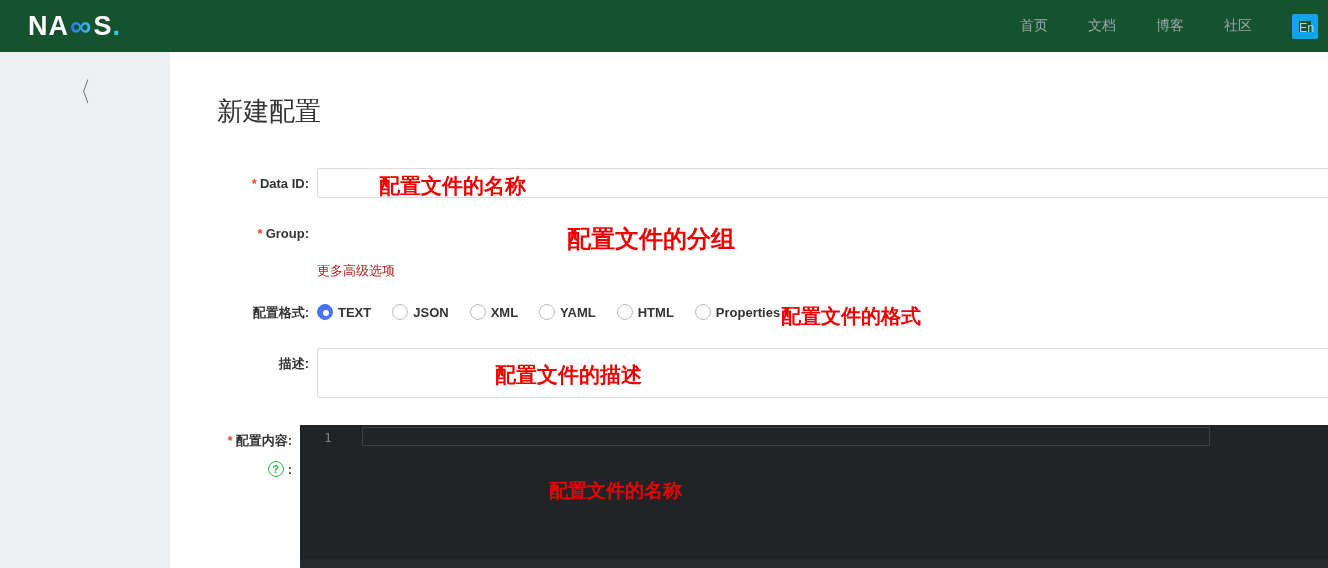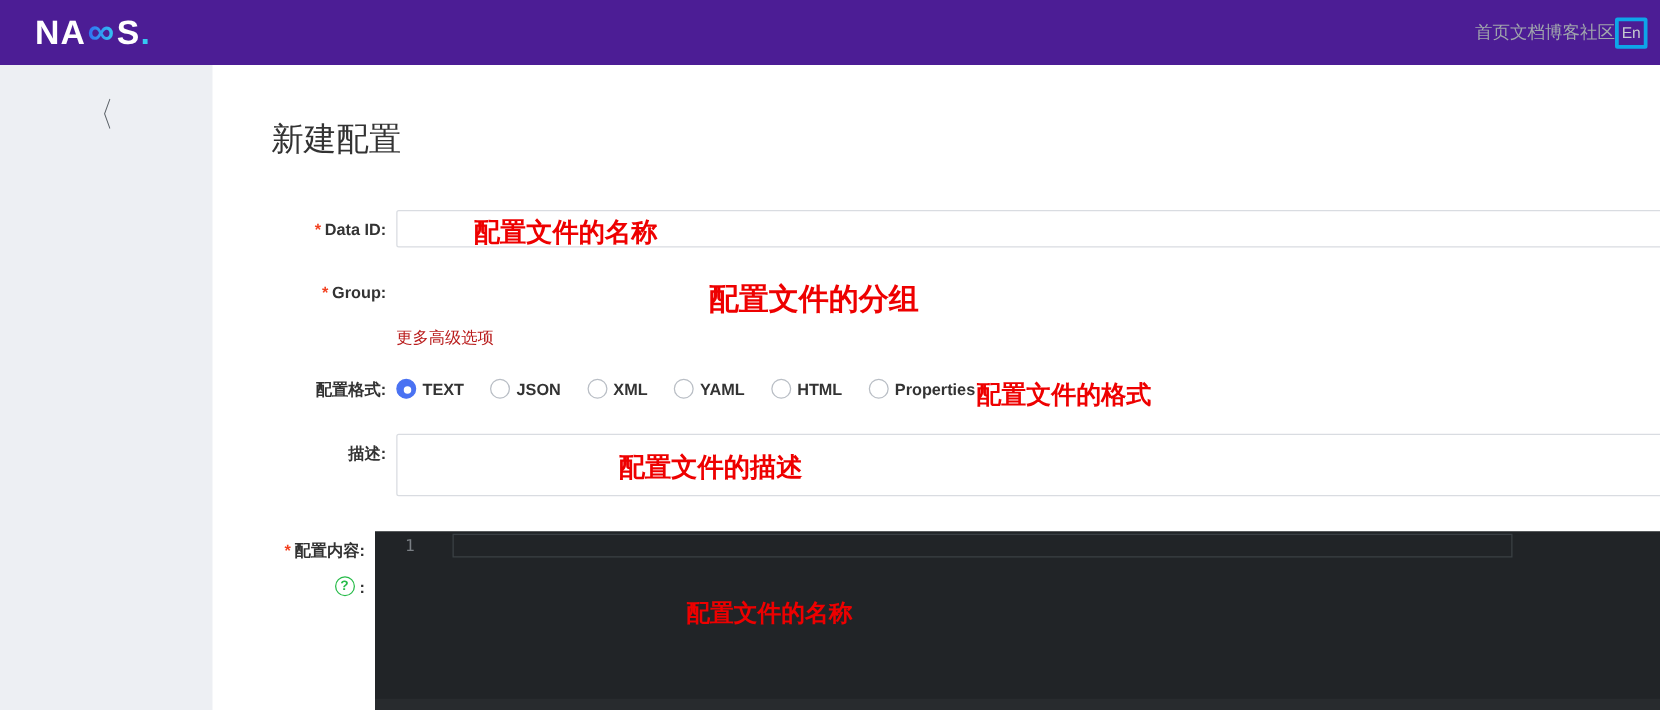--- a/index.html
+++ b/index.html
@@ -1,30 +1,30 @@
 <!DOCTYPE html>
 <html><head>
 <meta charset="utf-8">
 <style>
   * { margin:0; padding:0; box-sizing:border-box; }
   html,body { width:1328px; height:568px; overflow:hidden; background:#fff;
               font-family:"Liberation Sans","DejaVu Sans",sans-serif; }
 
   
-  .navbar { height:52px; background:#4c1d95; display:flex; align-items:center;
+  .navbar { height:52px; background:#14532d; display:flex; align-items:center;
             justify-content:space-between; padding:0 10px 0 28px; }
   .logo { font-size:27px; font-weight:bold; color:#fff; letter-spacing:1px; cursor:pointer;
           display:flex; align-items:center; line-height:1; }
   .logo .co { background:linear-gradient(90deg,#2f6df2,#35c8f2);
               -webkit-background-clip:text; background-clip:text; color:transparent;
               font-size:30px; margin:0 1px; }
   .logo .dot { color:#35c8f2; }
-  .nav-links { display:flex; align-items:center; }
+  .nav-links { display:flex; align-items:center; gap:40px; }
   .nav-link { color:#a0a6ac; font-size:14px; text-decoration:none; cursor:pointer; }
-  .lang-btn { width:26px; height:25px; background:transparent; border:3px solid #0ea5e9;
+  .lang-btn { width:26px; height:25px; background:transparent; border:7px solid #0ea5e9;
               border-radius:2px; color:#c6cbd0; font-size:12.5px; cursor:pointer;
               font-family:"Liberation Sans",sans-serif; }
 
   
   .layout { display:flex; height:516px; }
   .sidebar { width:170px; background:#edeff3; flex:none; }
   .back-icon { display:inline-block; margin:26px 0 0 70px; font-size:21px; color:#5a6066;
                cursor:pointer; transform:scaleY(1.3); font-weight:300; }
   .main { flex:1; position:relative;padding-left:31px; }
   .page-title { font-size:26px; font-weight:500; color:#333; margin:42px 0 0 16px; }

